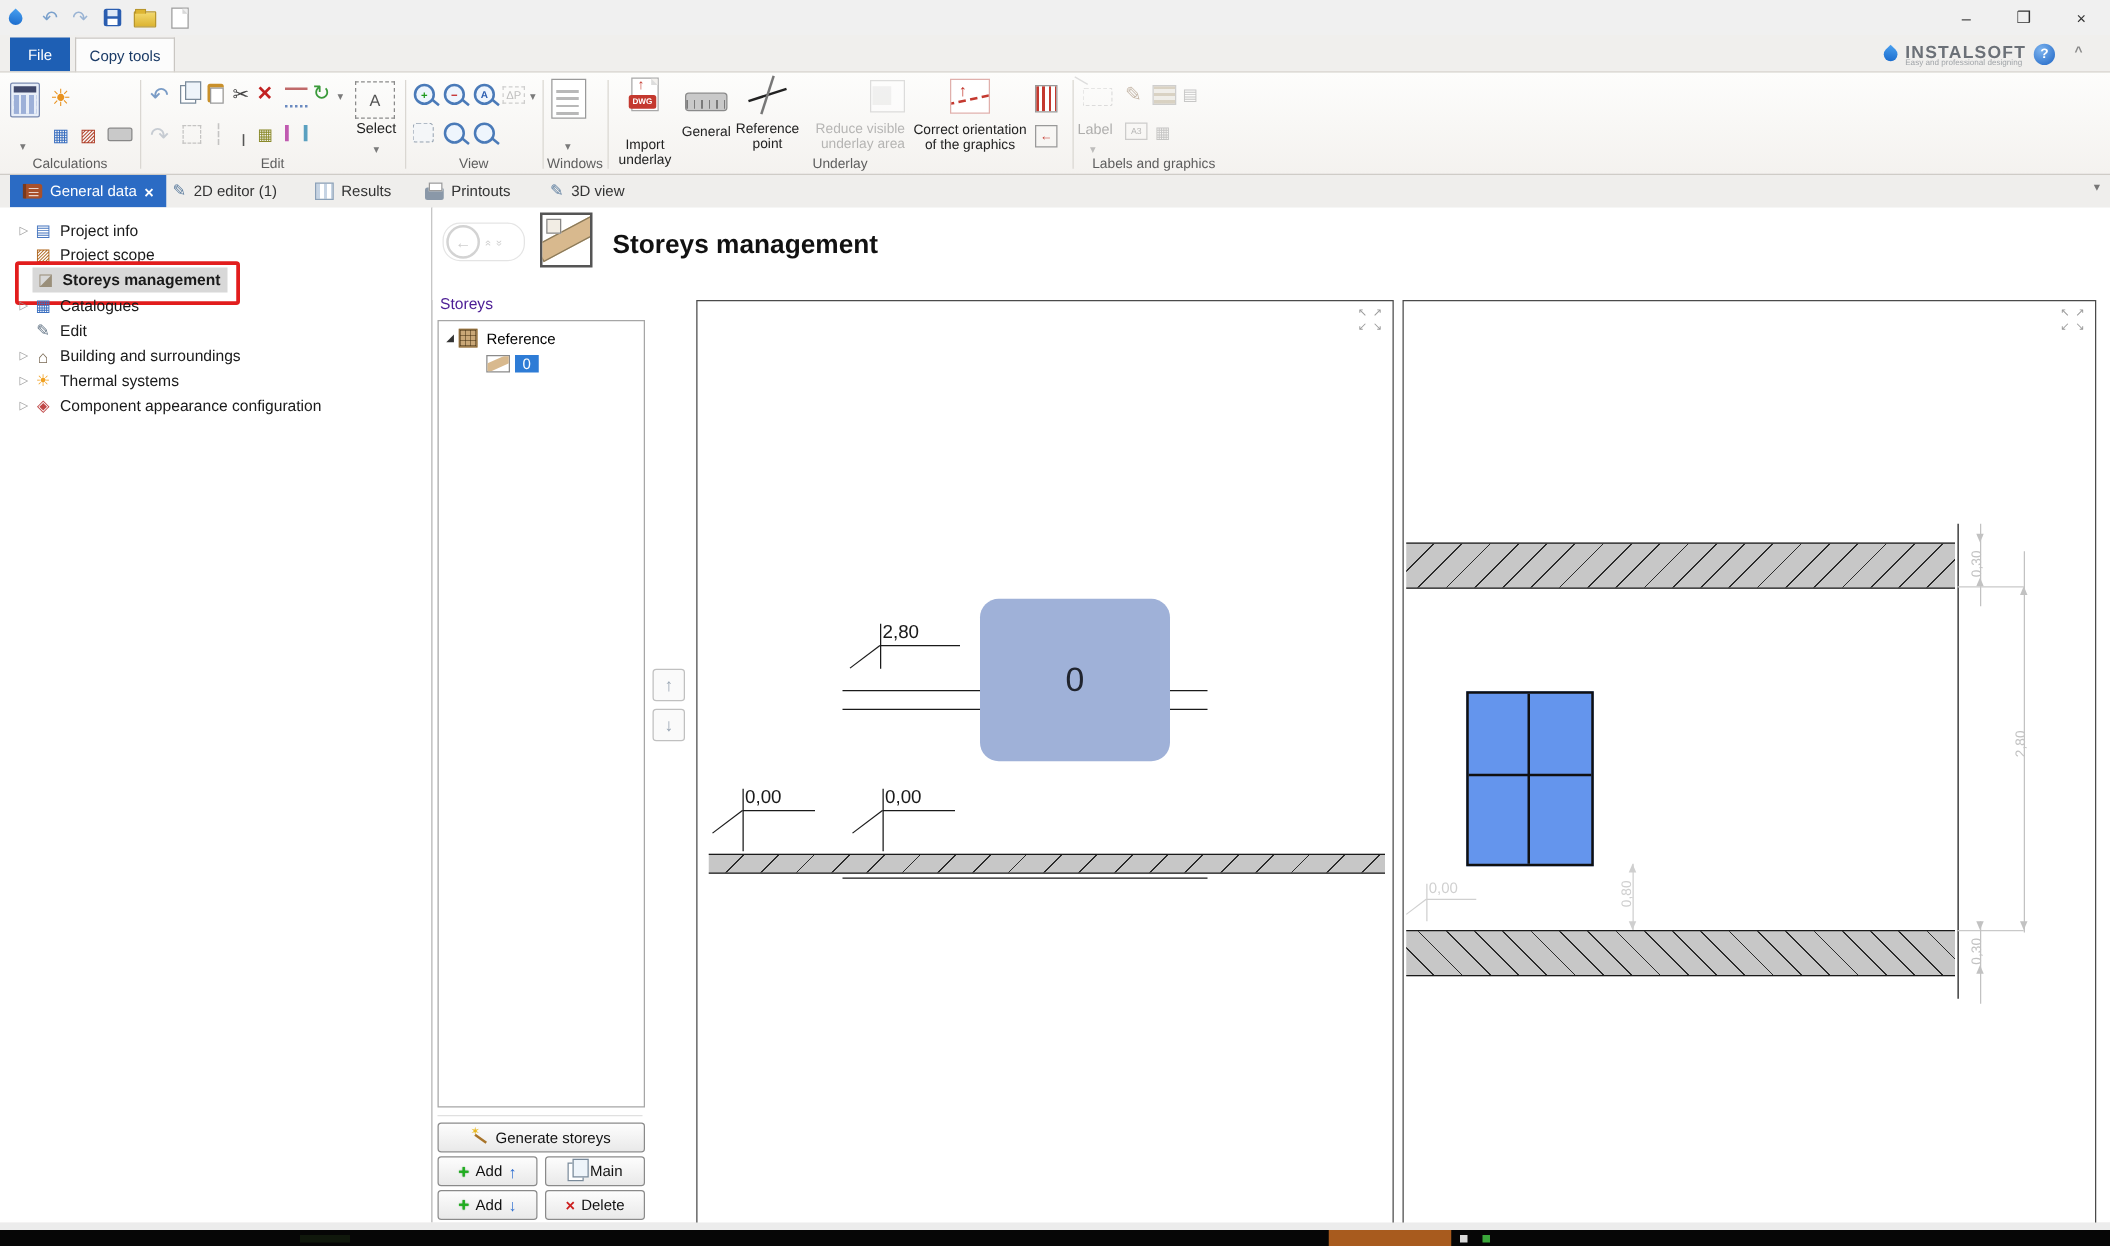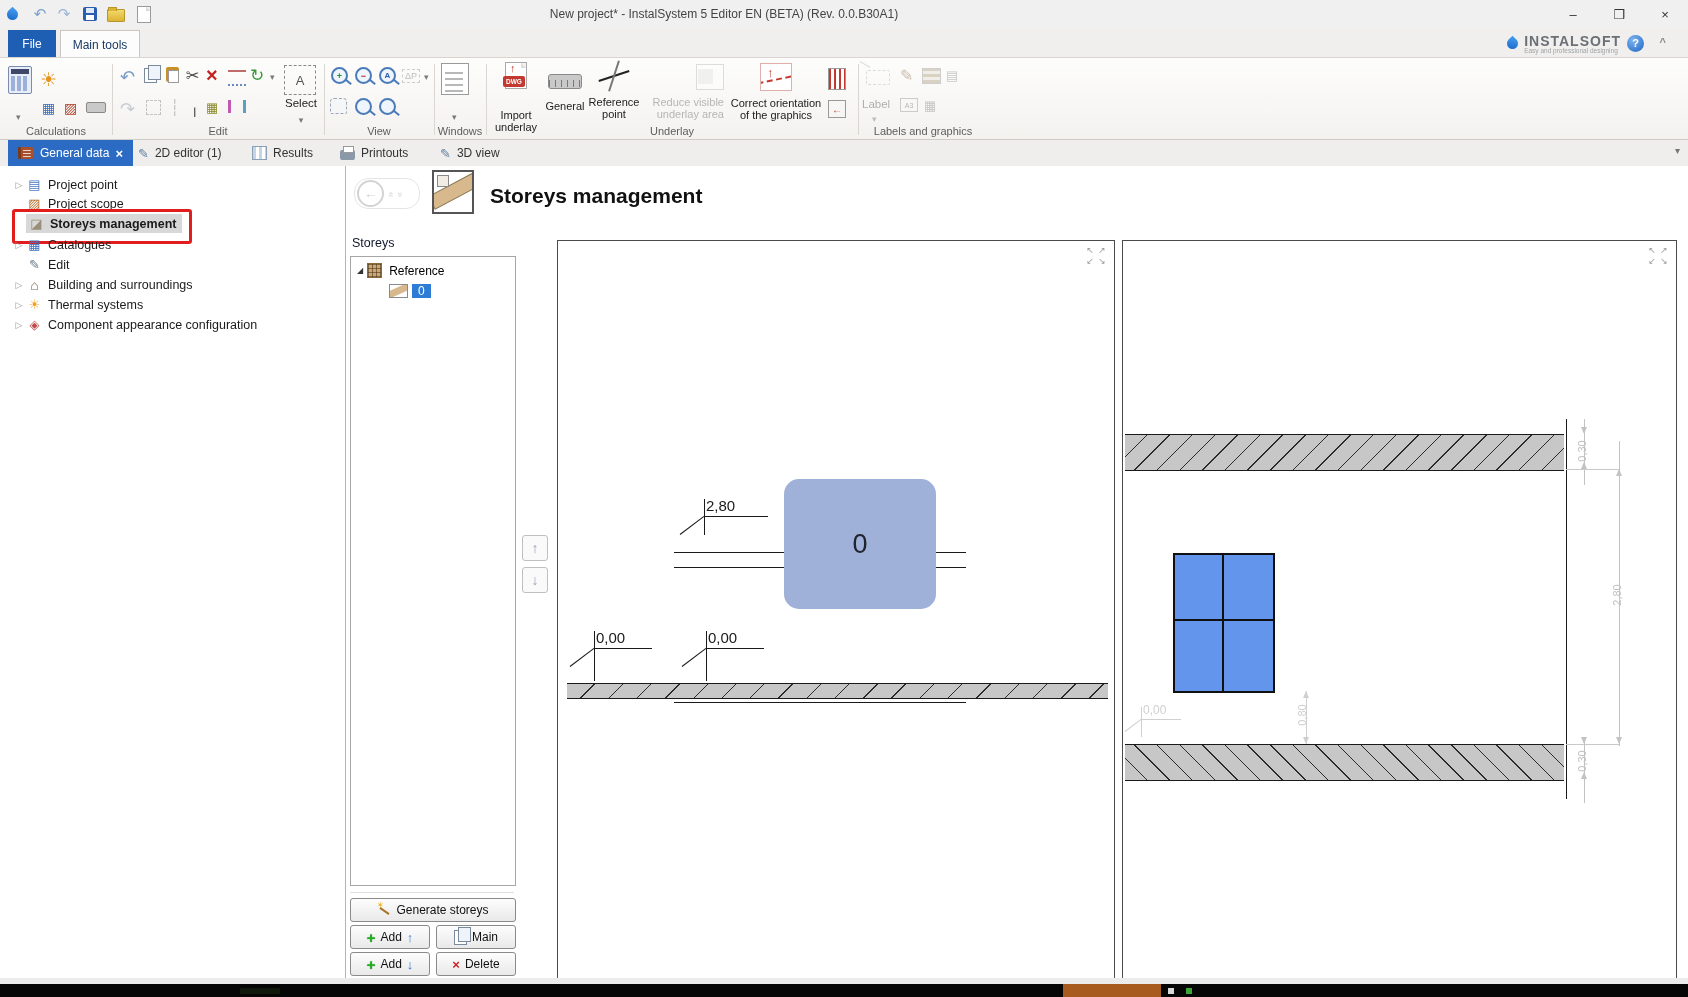--- a/index.html
+++ b/index.html
@@ -106,21 +106,21 @@
   .backcirc{width:23px;height:23px;border:2px solid #b0b0b0;border-radius:50%;margin-left:2px;color:#a8a8a8;
             display:flex;align-items:center;justify-content:center;font-size:13px;}
   .chevbtn{color:#a8a8a8;font-size:9px;margin-left:5px;letter-spacing:-1px;}
   .planic{position:absolute;left:86px;top:4px;width:38px;height:40px;background:#fff;border:2px solid #555;
           overflow:hidden;}
   .planic:before{content:"";position:absolute;left:-6px;top:10px;width:56px;height:13px;background:#d8b98e;transform:rotate(-28deg);border:1px solid #8a7a5a;}
   .planic:after{content:"";position:absolute;left:3px;top:3px;width:10px;height:10px;border:1px solid #888;background:#f2ede4;}
   #pagetitle{position:absolute;left:144px;top:18px;font-size:21px;font-weight:bold;color:#111;}
 
   
-  #storeys-heading{position:absolute;left:352px;top:70px;font-size:12.5px;color:#0f172a;}
+  #storeys-heading{position:absolute;left:352px;top:70px;font-size:12.5px;color:#4c1d95;}
   #storeylist{position:absolute;left:350px;top:90px;width:164px;height:628px;border:1px solid #a6a6a6;background:#fff;}
   .slrow{display:flex;align-items:center;height:19px;font-size:12px;margin-top:4px;}
   .bld{width:13px;height:13px;background:#c9a777;border:1px solid #8a6a3a;
        background-image:repeating-linear-gradient(0deg,rgba(60,40,10,.5) 0 1px,transparent 1px 4px),repeating-linear-gradient(90deg,rgba(60,40,10,.5) 0 1px,transparent 1px 4px);}
   .storeyic{width:17px;height:12px;background:#fff;border:1px solid #8a8a8a;position:relative;overflow:hidden;}
   .storeyic:before{content:"";position:absolute;left:-4px;top:2px;width:26px;height:7px;background:#d8b98e;transform:rotate(-24deg);}
   .selblue{background:#2e7cd6;color:#fff;padding:0 6px;margin-left:4px;font-size:12px;}
   .panelsep{position:absolute;left:350px;top:726px;width:164px;height:1px;background:#e0e0e0;box-shadow:0 1px 0 #fff;}
   .sbtn{position:absolute;height:22px;border:1px solid #8a8a8a;border-radius:3px;background:linear-gradient(#fdfdfd,#e9e9e9);
         display:flex;align-items:center;justify-content:center;gap:5px;font-size:12px;color:#111;}
@@ -176,29 +176,28 @@
   <span class="qa" style="left:54px;color:#9ab4d4">↷</span>
   <span class="qa" style="left:80px">
       <span class="floppy"></span>
     </span>
   <span class="qa" style="left:106px">
       <span class="folder"></span>
     </span>
   <span class="qa" style="left:134px">
       <span class="newdoc"></span>
     </span>
-  <div class="title-text">New project* - InstalSystem 5 Editor EN (BETA) (Rev. 0.0.B30A1)</div>
   <div class="winbtn" style="right:92px">–</div>
   <div class="winbtn" style="right:46px">❒</div>
   <div class="winbtn" style="right:0">×</div>
 </div>
 
 <div id="ribbontabs">
   <div class="rtab" id="tab-file">File</div>
-  <div class="rtab" id="tab-maintools">Main tools</div>
+  <div class="rtab" id="tab-maintools">Copy tools</div>
   <div class="logo-wrap">
     <span class="drop"></span>
     <span style="display:flex;flex-direction:column;align-items:flex-start;">
       <span class="brand">INSTALSOFT</span>
       <span class="tagline">Easy and professional designing</span>
     </span>
     <span class="helpbtn">?</span>
   </div>
   <span class="collapse-chev">^</span>
 </div>
@@ -339,21 +338,21 @@
   </div>
   <span class="abs" style="right:8px;top:5px;color:#777;font-size:10px">▾</span>
 </div>
 
 <div id="workspace">
 
   <div id="navtree">
     <div class="trow" style="top:8px;left:12px">
       <span class="texp">▷</span>
       <span class="tico" style="color:#4a78c0">▤</span>
-      <span>Project point</span>
+      <span>Project info</span>
     </div>
     <div class="trow" style="top:27px;left:26px">
       <span class="tico" style="color:#b06820">▨</span>
       <span>Project scope</span>
     </div>
     <div class="trow" style="top:47px;left:26px">
       <span class="selrow">
         <span class="tico" style="color:#9a8f7a">◪</span>
         <span>Storeys management</span>
       </span>

